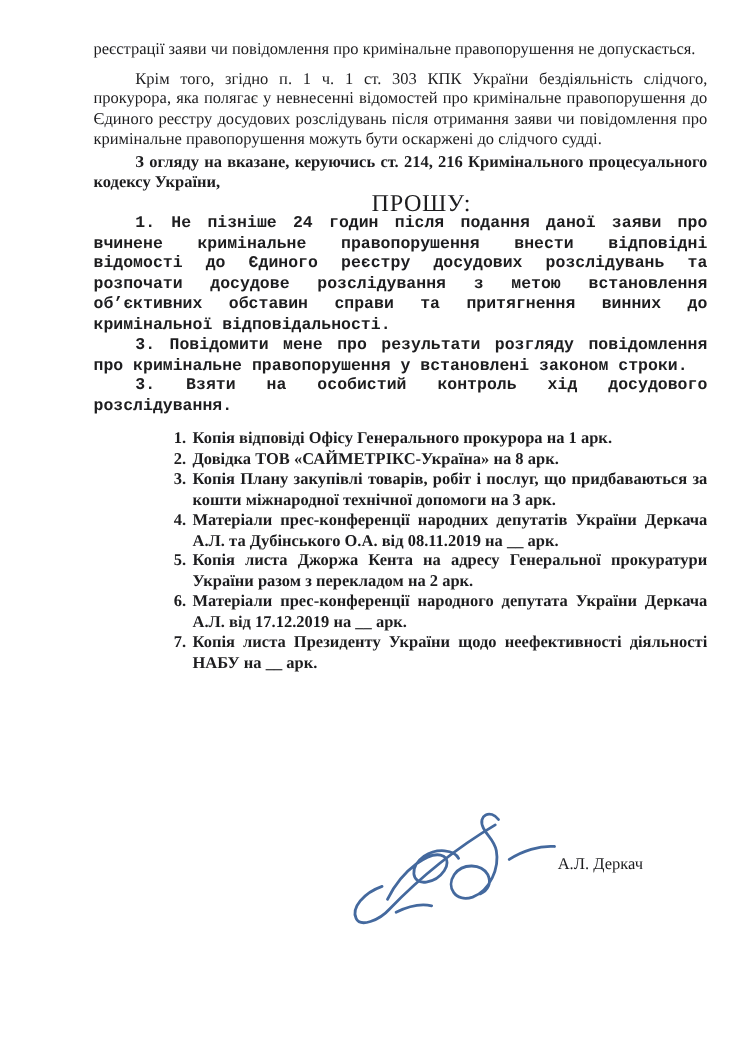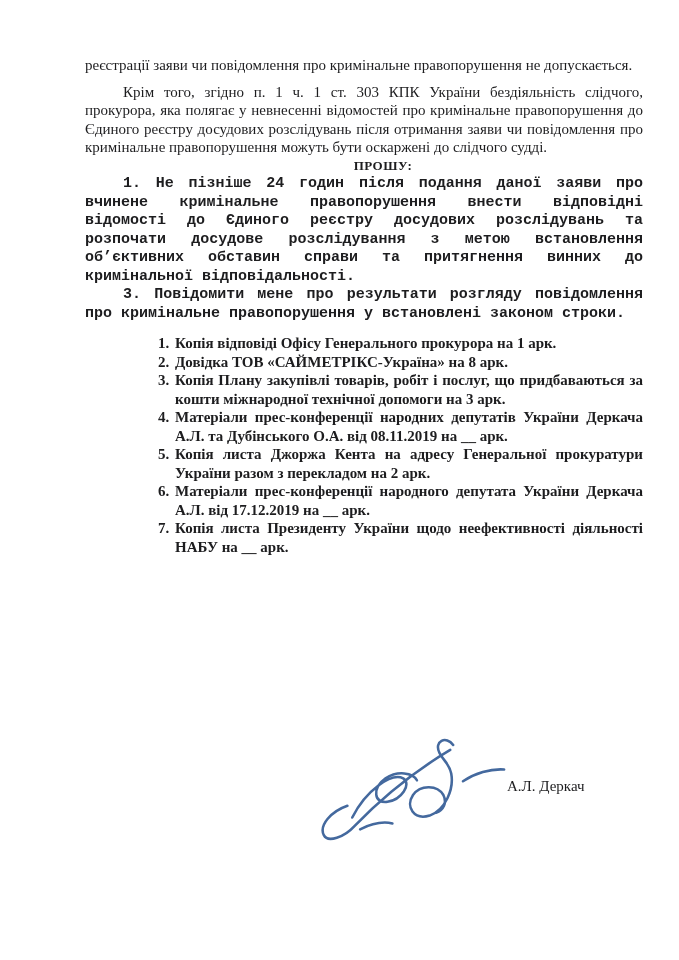--- a/index.html
+++ b/index.html
@@ -24,35 +24,34 @@
     font-size: 15px;
     line-height: 18.5px;
     text-align: justify;
   }
   .textblock p {
     margin: 0;
     text-indent: 38px;
   }
   p.continuation {
     text-indent: 0;
-    margin-top: 20px;
   }
   p.legal-basis {
     margin-top: 8px;
   }
   p.conclusion {
     margin-top: 2px;
     font-weight: bold;
   }
   .prosho-heading {
     margin: 14px 0 0 0;
     text-align: center;
     text-indent: 0;
-    font-weight: bold;
-    font-size: 13px;
+    font-weight: normal;
+    font-size: 22px;
     letter-spacing: 0.5px;
   }
   .requests p {
     font-weight: bold;
     font-family: Liberation Mono, monospace;
   }
   .request-1 { margin-top: 13px; }
   .request-2 { margin-top: 9px; }
   .request-3 { margin-top: 11px; }
   .attachments-label {
@@ -103,26 +102,28 @@
 <body>
 
 <div class="page">
 
   <div class="textblock">
 
     <p class="continuation">реєстрації заяви чи повідомлення про кримінальне правопорушення не допускається.</p>
 
     <p class="legal-basis">Крім того, згідно п. 1 ч. 1 ст. 303 КПК України бездіяльність слідчого, прокурора, яка полягає у невнесенні відомостей про кримінальне правопорушення до Єдиного реєстру досудових розслідувань після отримання заяви чи повідомлення про кримінальне правопорушення можуть бути оскаржені до слідчого судді.</p>
 
+    <p class="conclusion">З огляду на вказане, керуючись ст. 214, 216 Кримінального процесуального кодексу України,</p>
 
     <p class="prosho-heading">ПРОШУ:</p>
 
     <div class="requests">
       <p class="request-1">1. Не пізніше 24 годин після подання даної заяви про вчинене кримінальне правопорушення внести відповідні відомості до Єдиного реєстру досудових розслідувань та розпочати досудове розслідування з метою встановлення об’єктивних обставин справи та притягнення винних до кримінальної відповідальності.</p>
       <p class="request-2">3. Повідомити мене про результати розгляду повідомлення про кримінальне правопорушення у встановлені законом строки.</p>
+      <p class="request-3">3. Взяти на особистий контроль хід досудового розслідування.</p>
     </div>
 
 
     <ol class="attachments">
       <li>Копія відповіді Офісу Генерального прокурора на 1 арк.</li>
       <li>Довідка ТОВ «САЙМЕТРІКС-Україна» на 8 арк.</li>
       <li>Копія Плану закупівлі товарів, робіт і послуг, що придбаваються за кошти міжнародної технічної допомоги на 3 арк.</li>
       <li>Матеріали прес-конференції народних депутатів України Деркача А.Л. та Дубінського О.А. від 08.11.2019 на __ арк.</li>
       <li>Копія листа Джоржа Кента на адресу Генеральної прокуратури України разом з перекладом на 2 арк.</li>
       <li>Матеріали прес-конференції народного депутата України Деркача А.Л. від 17.12.2019 на __ арк.</li>

